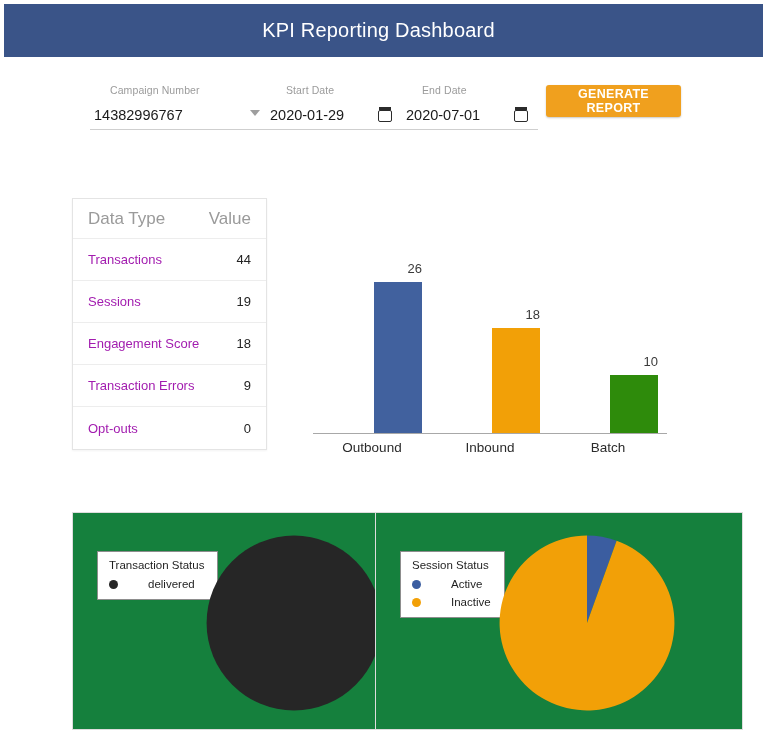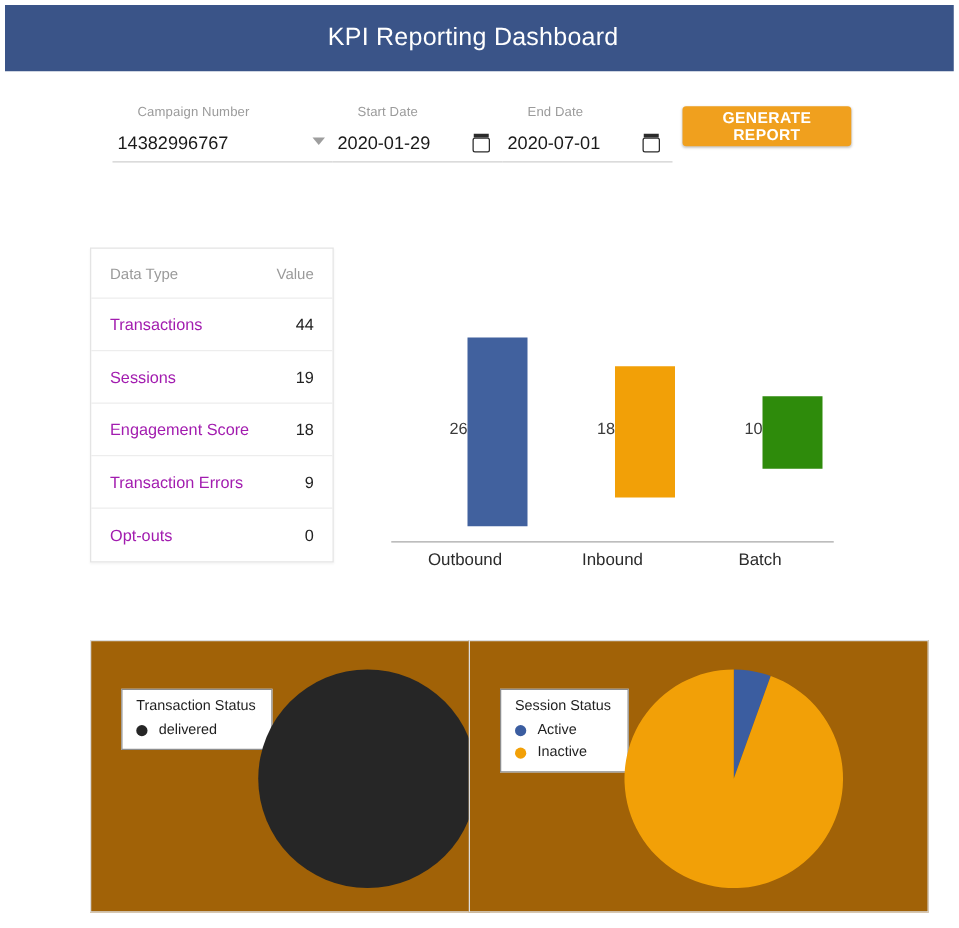--- a/index.html
+++ b/index.html
@@ -149,21 +149,21 @@
     align-items: center;
     justify-content: space-between;
     height: 42px;
     padding: 0 15px;
     border-bottom: 1px solid #ededed;
   }
   .kpi-row:last-child { border-bottom: 0; }
   .kpi-head {
     height: 40px;
     color: #9a9a9a;
-    font-size: 12px;
+    font-size: 17px;
     align-items: center;
   }
   .kpi-label { font-size: 13px; color: #a21caf; }
   .kpi-value { font-size: 13px; color: #232323; }
 
   
   .bar-chart {
     position: absolute;
     left: 305px;
     top: 258px;
@@ -177,22 +177,22 @@
     top: 0;
     height: 175px;
     display: flex;
     align-items: flex-end;
     justify-content: space-around;
     padding: 0 8px;
   }
   .bar-col {
     width: 100px;
     display: flex;
-    flex-direction: row;
-    align-items: center;
+    flex-direction: column;
+    align-items: flex-end;
     justify-content: flex-end;
     height: 100%;
   }
   .bar-value {
     font-size: 13px;
     color: #3a3a3a;
     margin-bottom: 6px;
   }
   .bar-rect { width: 48px; }
   .axis-line {
@@ -217,21 +217,21 @@
     text-align: center;
     font-size: 13.5px;
     color: #2b2b2b;
   }
 
   
   .pie-panel {
     position: absolute;
     top: 512px;
     height: 218px;
-    background: #a16207;
+    background: #15803d;
     border: 1px solid #dddddd;
   }
   #pie-panel-transactions { left: 72px; width: 320px; }
   #pie-panel-sessions     { left: 375px; width: 368px; }
 
   .legend-box {
     position: absolute;
     left: 24px;
     top: 38px;
     border: 1px solid #8d8d8d;
@@ -242,20 +242,21 @@
     font-size: 11.5px;
     color: #1f1f1f;
     margin-bottom: 7px;
     white-space: nowrap;
   }
   .legend-item {
     display: flex;
     align-items: center;
     margin-top: 6px;
     white-space: nowrap;
+    gap: 21px;
   }
   .legend-swatch {
     width: 9px;
     height: 9px;
     border-radius: 50%;
     margin-right: 9px;
     flex: 0 0 auto;
   }
   .legend-text { font-size: 11.5px; color: #1f1f1f; }
 

